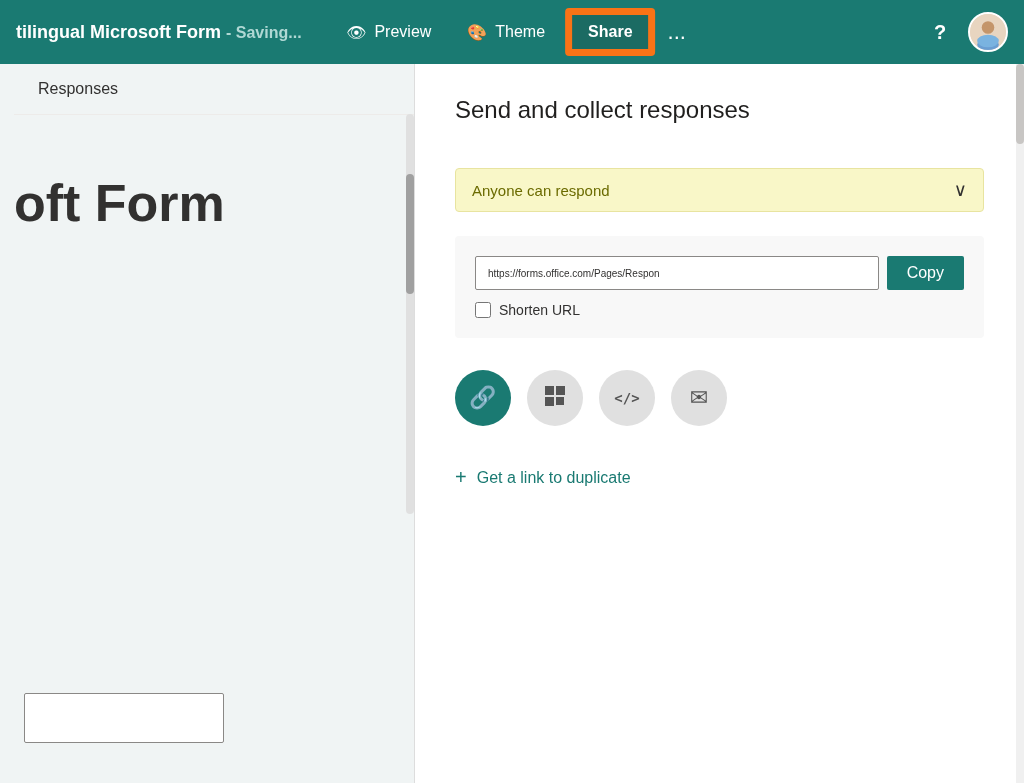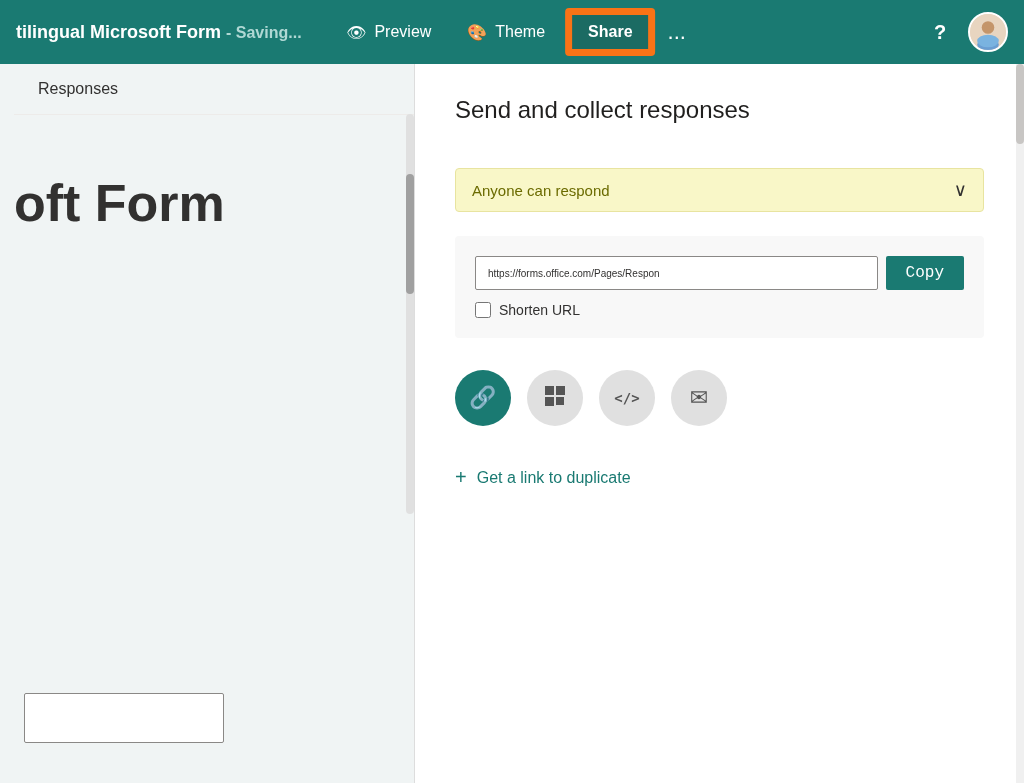--- a/index.html
+++ b/index.html
@@ -219,21 +219,21 @@
     }
     .copy-btn {
       background: #1a7a72;
       color: white;
       border: none;
       border-radius: 2px;
       padding: 8px 20px;
       font-size: 16px;
       font-weight: 500;
       cursor: pointer;
-      font-family: Liberation Mono, monospace;
+      font-family: Liberation Sans, sans-serif;
       white-space: nowrap;
     }
 
     .shorten-row {
       display: flex;
       gap: 8px;
     }
     .shorten-checkbox {
       width: 16px;
       height: 16px;

